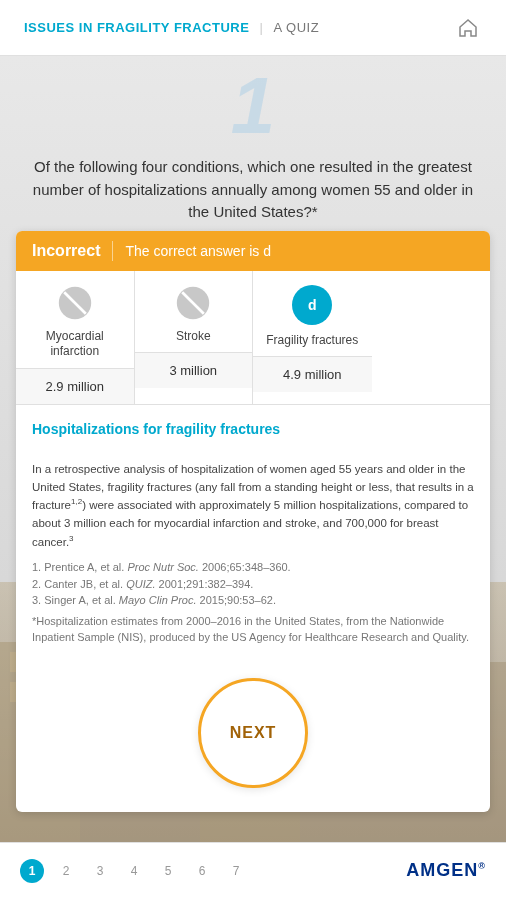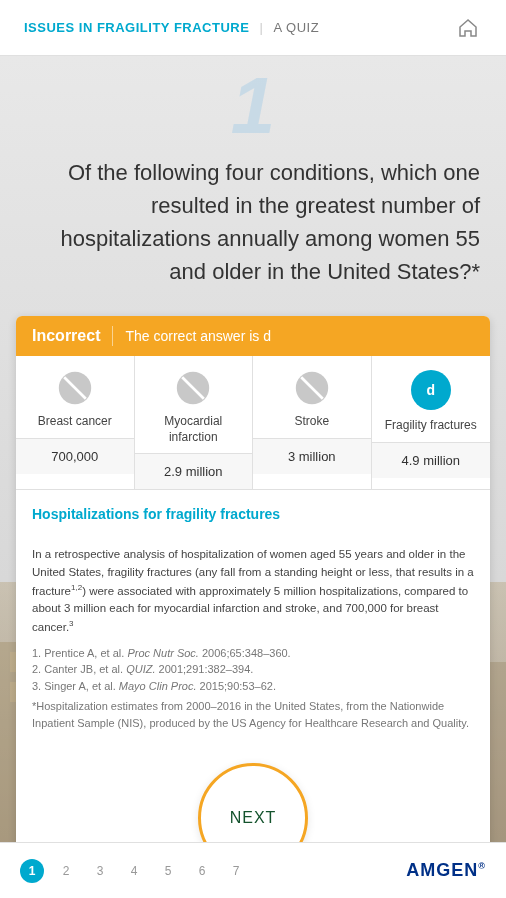--- a/index.html
+++ b/index.html
@@ -80,25 +80,25 @@
       font-size: 80px;
       font-weight: bold;
       color: rgba(180,210,230,0.6);
       line-height: 1;
       margin-bottom: 0;
       font-style: italic;
     }
 
     
     .question-text {
-      text-align: right;
-      font-size: 22px;
+      text-align: center;
+      font-size: 15px;
       color: #333;
       line-height: 1.5;
-      padding: 10px 10px 28px;
+      padding: 10px 10px 7px;
       font-weight: 400;
     }
 
     
     .card {
       background: white;
       border-radius: 6px;
       overflow: hidden;
       box-shadow: 0 2px 8px rgba(0,0,0,0.15);
     }
@@ -227,22 +227,22 @@
     .next-btn {
       width: 110px;
       height: 110px;
       border-radius: 50%;
       background: white;
       border: 3px solid #f5a623;
       display: flex;
       align-items: center;
       justify-content: center;
       font-size: 16px;
-      font-weight: normal;
-      color: #14532d;
+      font-weight: bold;
+      color: #a16207;
       letter-spacing: 1px;
       cursor: pointer;
       box-shadow: 0 2px 8px rgba(0,0,0,0.1);
     }
 
     
     .footer {
       position: fixed;
       bottom: 0;
       left: 0;
@@ -338,32 +338,20 @@
   <div class="card">
 
     <div class="answer-banner">
       <span class="incorrect-label">Incorrect</span>
       <div class="separator-line"></div>
       <span class="correct-text">The correct answer is d</span>
     </div>
 
     <div class="options-table">
 
-      <div class="option-col">
-        <div class="option-icon-row">
-          <div class="no-sign">
-            <svg viewBox="0 0 40 40" xmlns="http://www.w3.org/2000/svg">
-              <circle cx="20" cy="20" r="18" fill="#c8c8c8"></circle>
-              <line x1="8" y1="8" x2="32" y2="32" stroke="white" stroke-width="3"></line>
-            </svg>
-          </div>
-        </div>
-        <div class="option-label">Breast cancer</div>
-        <div class="option-value-row">700,000</div>
-      </div>
 
       <div class="option-col">
         <div class="option-icon-row">
           <div class="no-sign">
             <svg viewBox="0 0 40 40" xmlns="http://www.w3.org/2000/svg">
               <circle cx="20" cy="20" r="18" fill="#c8c8c8"></circle>
               <line x1="8" y1="8" x2="32" y2="32" stroke="white" stroke-width="3"></line>
             </svg>
           </div>
         </div>

